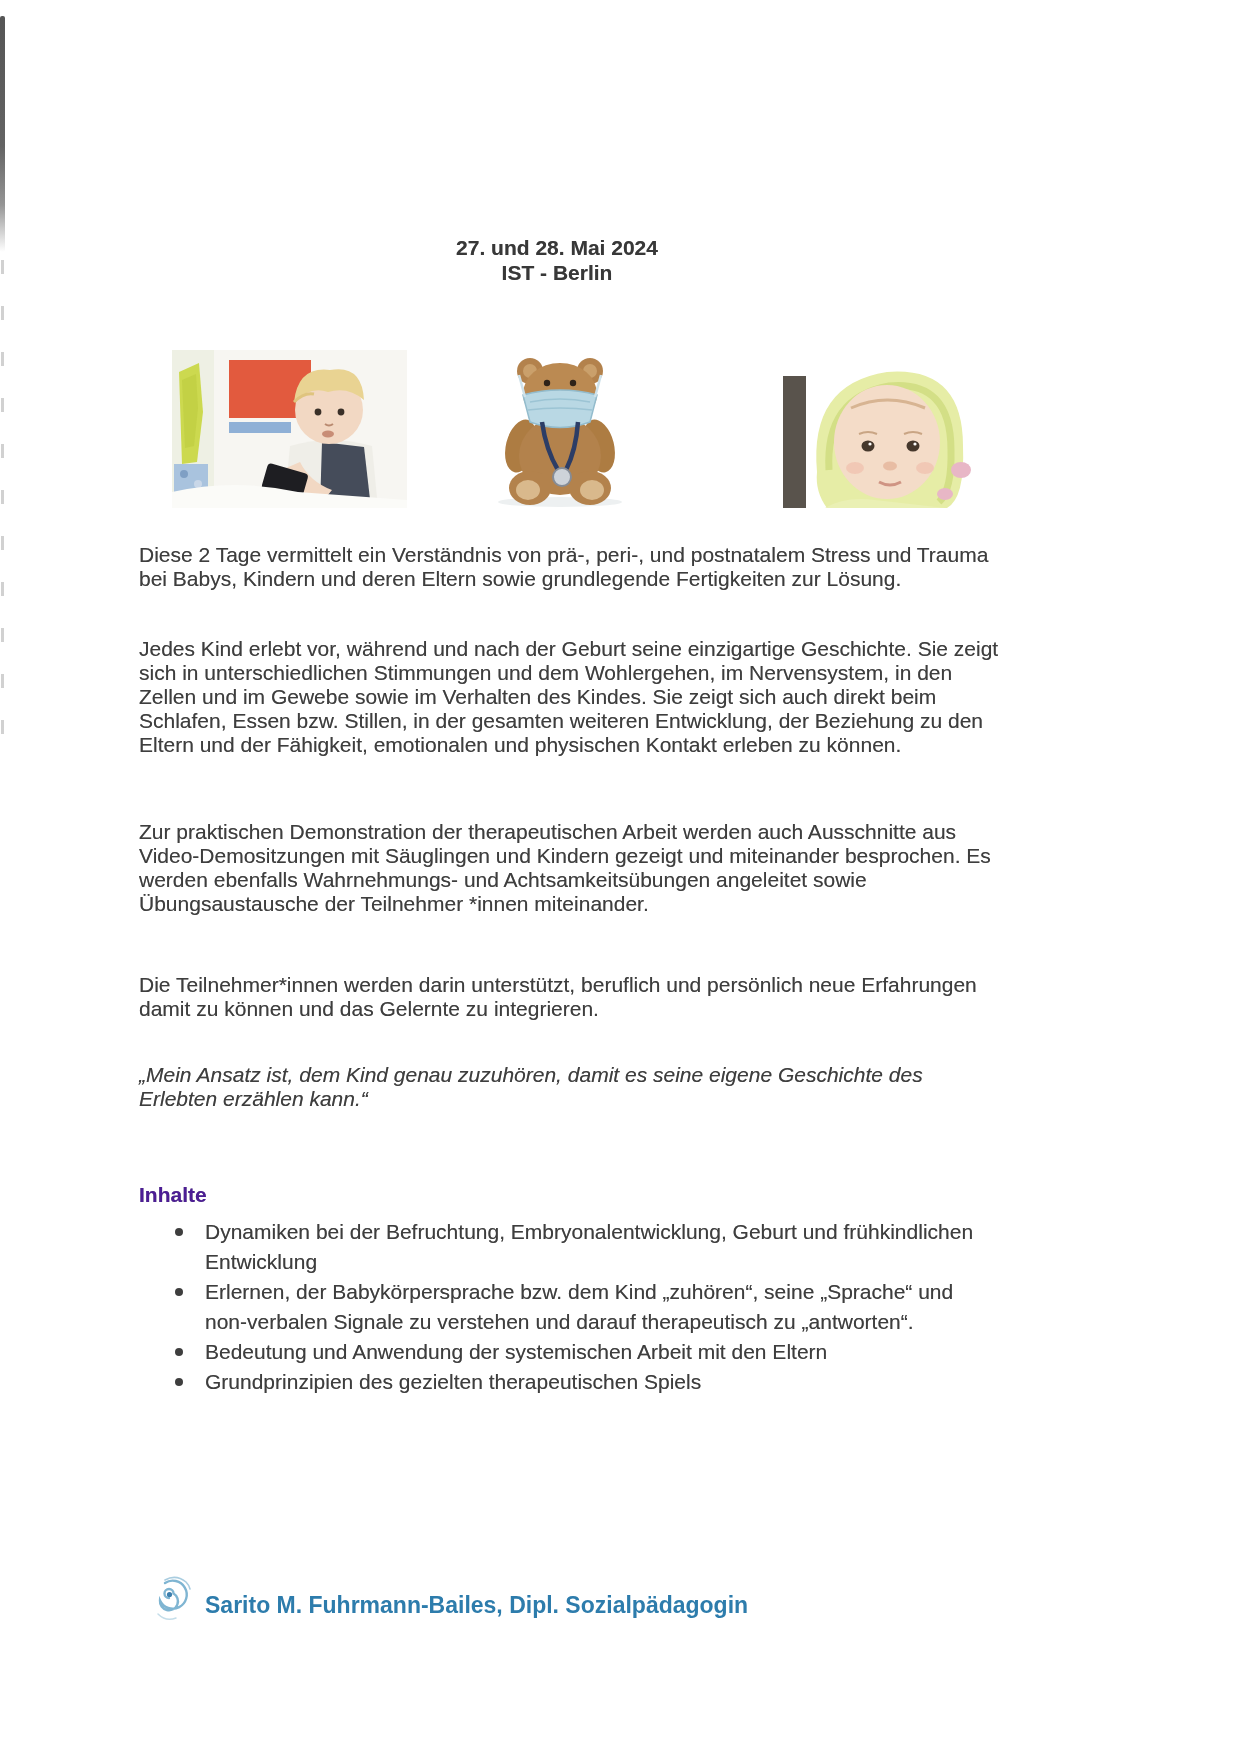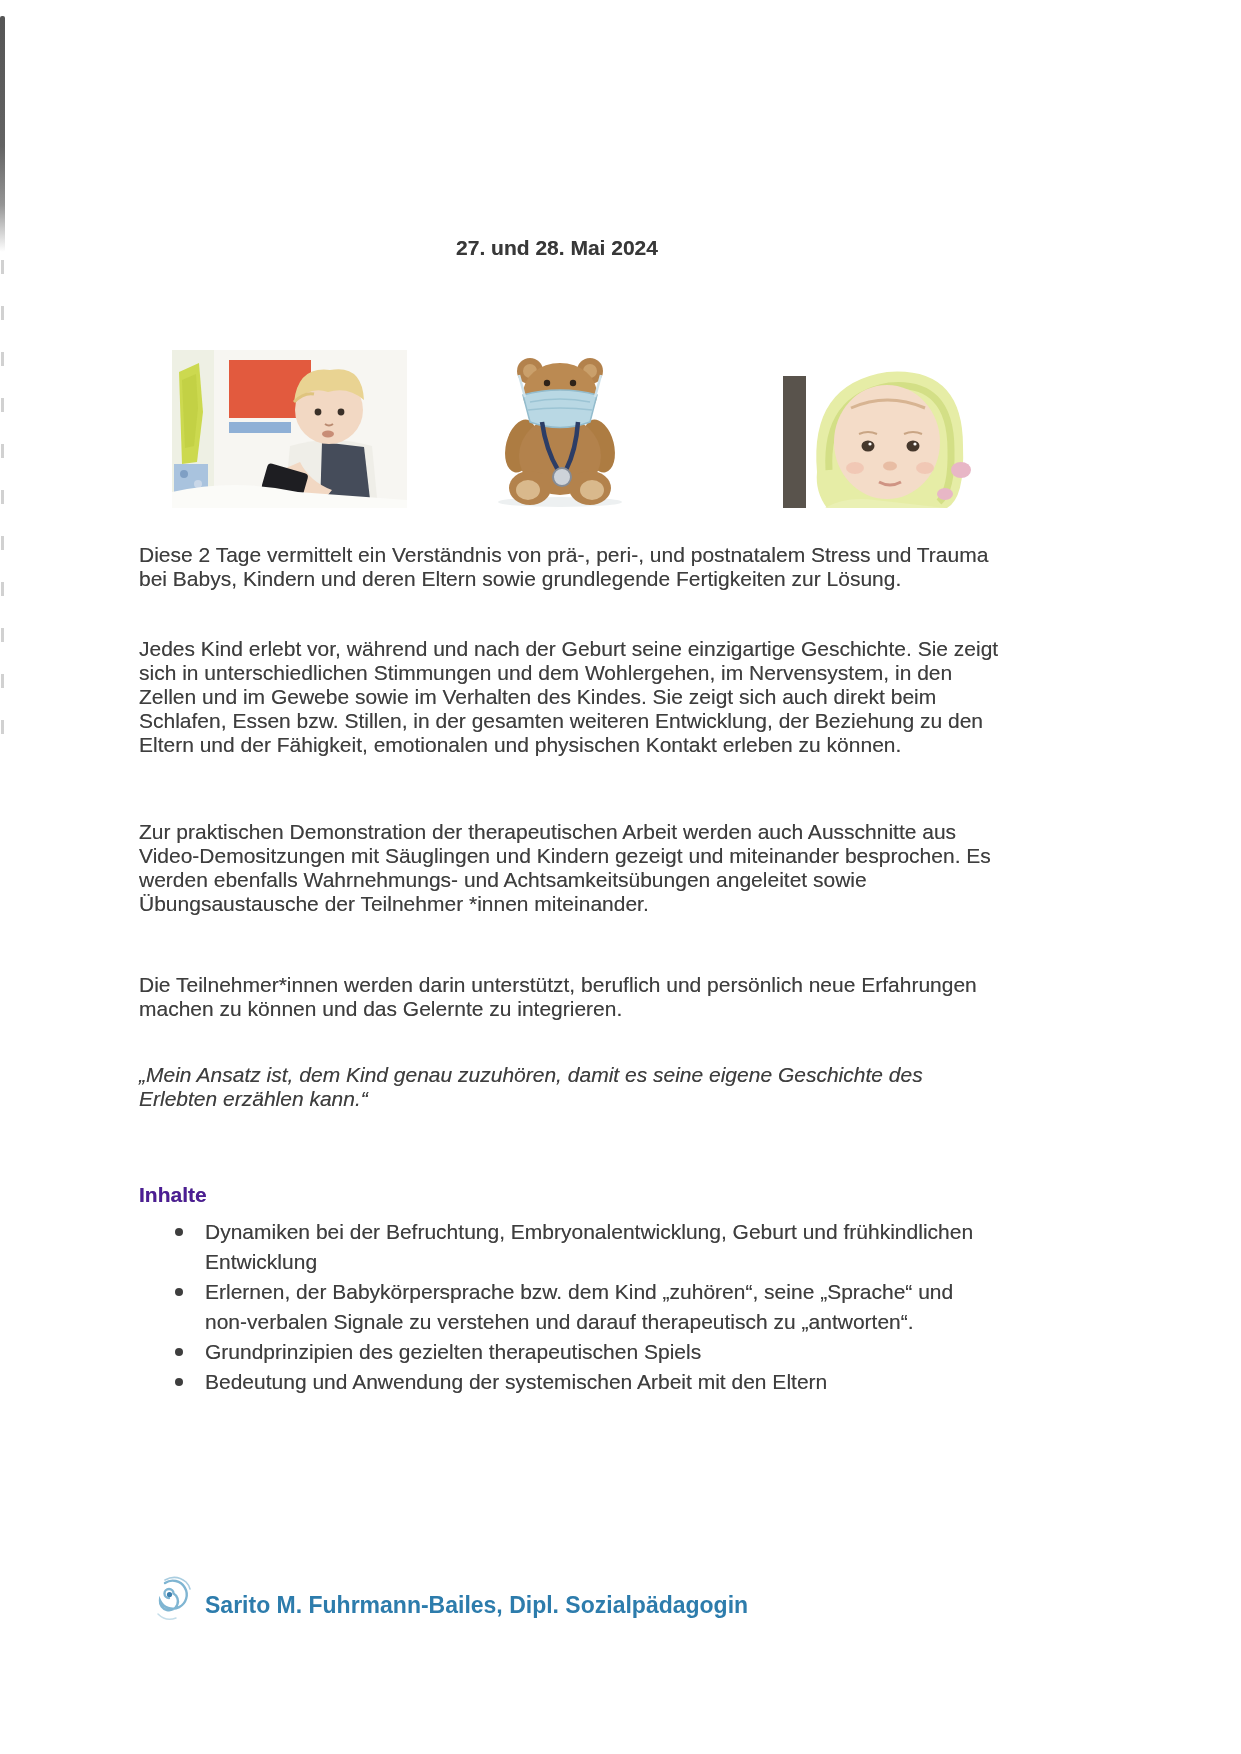--- a/index.html
+++ b/index.html
@@ -53,20 +53,21 @@
 </style>
 </head>
 <body>
 
 <div class="page">
 
   <div class="scan-edge"></div>
   <div class="scan-edge2"></div>
 
   <div class="centered subhead date scan-text">27. und 28. Mai 2024</div>
+  <div class="centered subhead loc scan-text">IST - Berlin</div>
 
   <div class="photo photo-1">
     <svg viewBox="0 0 235 158" role="img" aria-label="Kleinkind am Tisch">
       <rect width="235" height="158" fill="#f7f6f2"></rect>
       <rect x="0" y="0" width="42" height="158" fill="#eef0e4"></rect>
       <path d="M7 22 L27 13 L31 62 L25 112 L10 114 Z" fill="#ccd94f"></path>
       <path d="M10 30 L24 24 L26 58 L22 96 L13 98 Z" fill="#bcCC3f" opacity="0.6"></path>
       <rect x="2" y="114" width="34" height="34" fill="#a9c3de"></rect>
       <circle cx="12" cy="124" r="4" fill="#7f9fc4"></circle>
         <circle cx="26" cy="134" r="4" fill="#c9d7e8"></circle>
@@ -143,45 +144,45 @@
   <p class="bodytext p2 scan-text">Jedes Kind erlebt vor, während und nach der Geburt seine einzigartige Geschichte. Sie zeigt
 sich in unterschiedlichen Stimmungen und dem Wohlergehen, im Nervensystem, in den
 Zellen und im Gewebe sowie im Verhalten des Kindes. Sie zeigt sich auch direkt beim
 Schlafen, Essen bzw. Stillen, in der gesamten weiteren Entwicklung, der Beziehung zu den
 Eltern und der Fähigkeit, emotionalen und physischen Kontakt erleben zu können.</p>
   <p class="bodytext p3 scan-text">Zur praktischen Demonstration der therapeutischen Arbeit werden auch Ausschnitte aus
 Video-Demositzungen mit Säuglingen und Kindern gezeigt und miteinander besprochen. Es
 werden ebenfalls Wahrnehmungs- und Achtsamkeitsübungen angeleitet sowie
 Übungsaustausche der Teilnehmer *innen miteinander.</p>
   <p class="bodytext p4 scan-text">Die Teilnehmer*innen werden darin unterstützt, beruflich und persönlich neue Erfahrungen
-machen zu können und das Gelernte zu integrieren.</p>
+damit zu können und das Gelernte zu integrieren.</p>
 
   <p class="bodytext quote scan-text">„Mein Ansatz ist, dem Kind genau zuzuhören, damit es seine eigene Geschichte des
 Erlebten erzählen kann.“</p>
 
   <div class="bodytext inhalte-h scan-text">Inhalte</div>
 
   <ul class="bullets scan-text">
     <li>
       <span class="bullet-dot"></span>
       <span class="bullet-text">Dynamiken bei der Befruchtung, Embryonalentwicklung, Geburt und frühkindlichen
 Entwicklung</span>
     </li>
     <li>
       <span class="bullet-dot"></span>
       <span class="bullet-text">Erlernen, der Babykörpersprache bzw. dem Kind „zuhören“, seine „Sprache“ und
 non-verbalen Signale zu verstehen und darauf therapeutisch zu „antworten“.</span>
     </li>
     <li>
       <span class="bullet-dot"></span>
-      <span class="bullet-text">Grundprinzipien des gezielten therapeutischen Spiels</span>
+      <span class="bullet-text">Bedeutung und Anwendung der systemischen Arbeit mit den Eltern</span>
     </li>
     <li>
       <span class="bullet-dot"></span>
-      <span class="bullet-text">Bedeutung und Anwendung der systemischen Arbeit mit den Eltern</span>
+      <span class="bullet-text">Grundprinzipien des gezielten therapeutischen Spiels</span>
     </li>
   </ul>
 
   <div class="footer">
     <svg class="footer-logo" viewBox="0 0 46 52">
       <path d="M23 24 a4.5 4.5 0 1 1 4.5 -4.5 a9 9 0 1 1 -13.5 7 a14 14 0 1 0 5 -17.5" fill="none" stroke="#7fb5d2" stroke-width="2.4" stroke-linecap="round"></path>
       <path d="M19 6 Q30 0 40 8 Q43 11 44 15" fill="none" stroke="#a9cde0" stroke-width="1.6" stroke-linecap="round"></path>
       <circle cx="23.5" cy="20.5" r="2.6" fill="#3d7fae"></circle>
       <path d="M12 40 Q20 48 30 44" fill="none" stroke="#c4dde9" stroke-width="1.5" stroke-linecap="round"></path>
     </svg>

